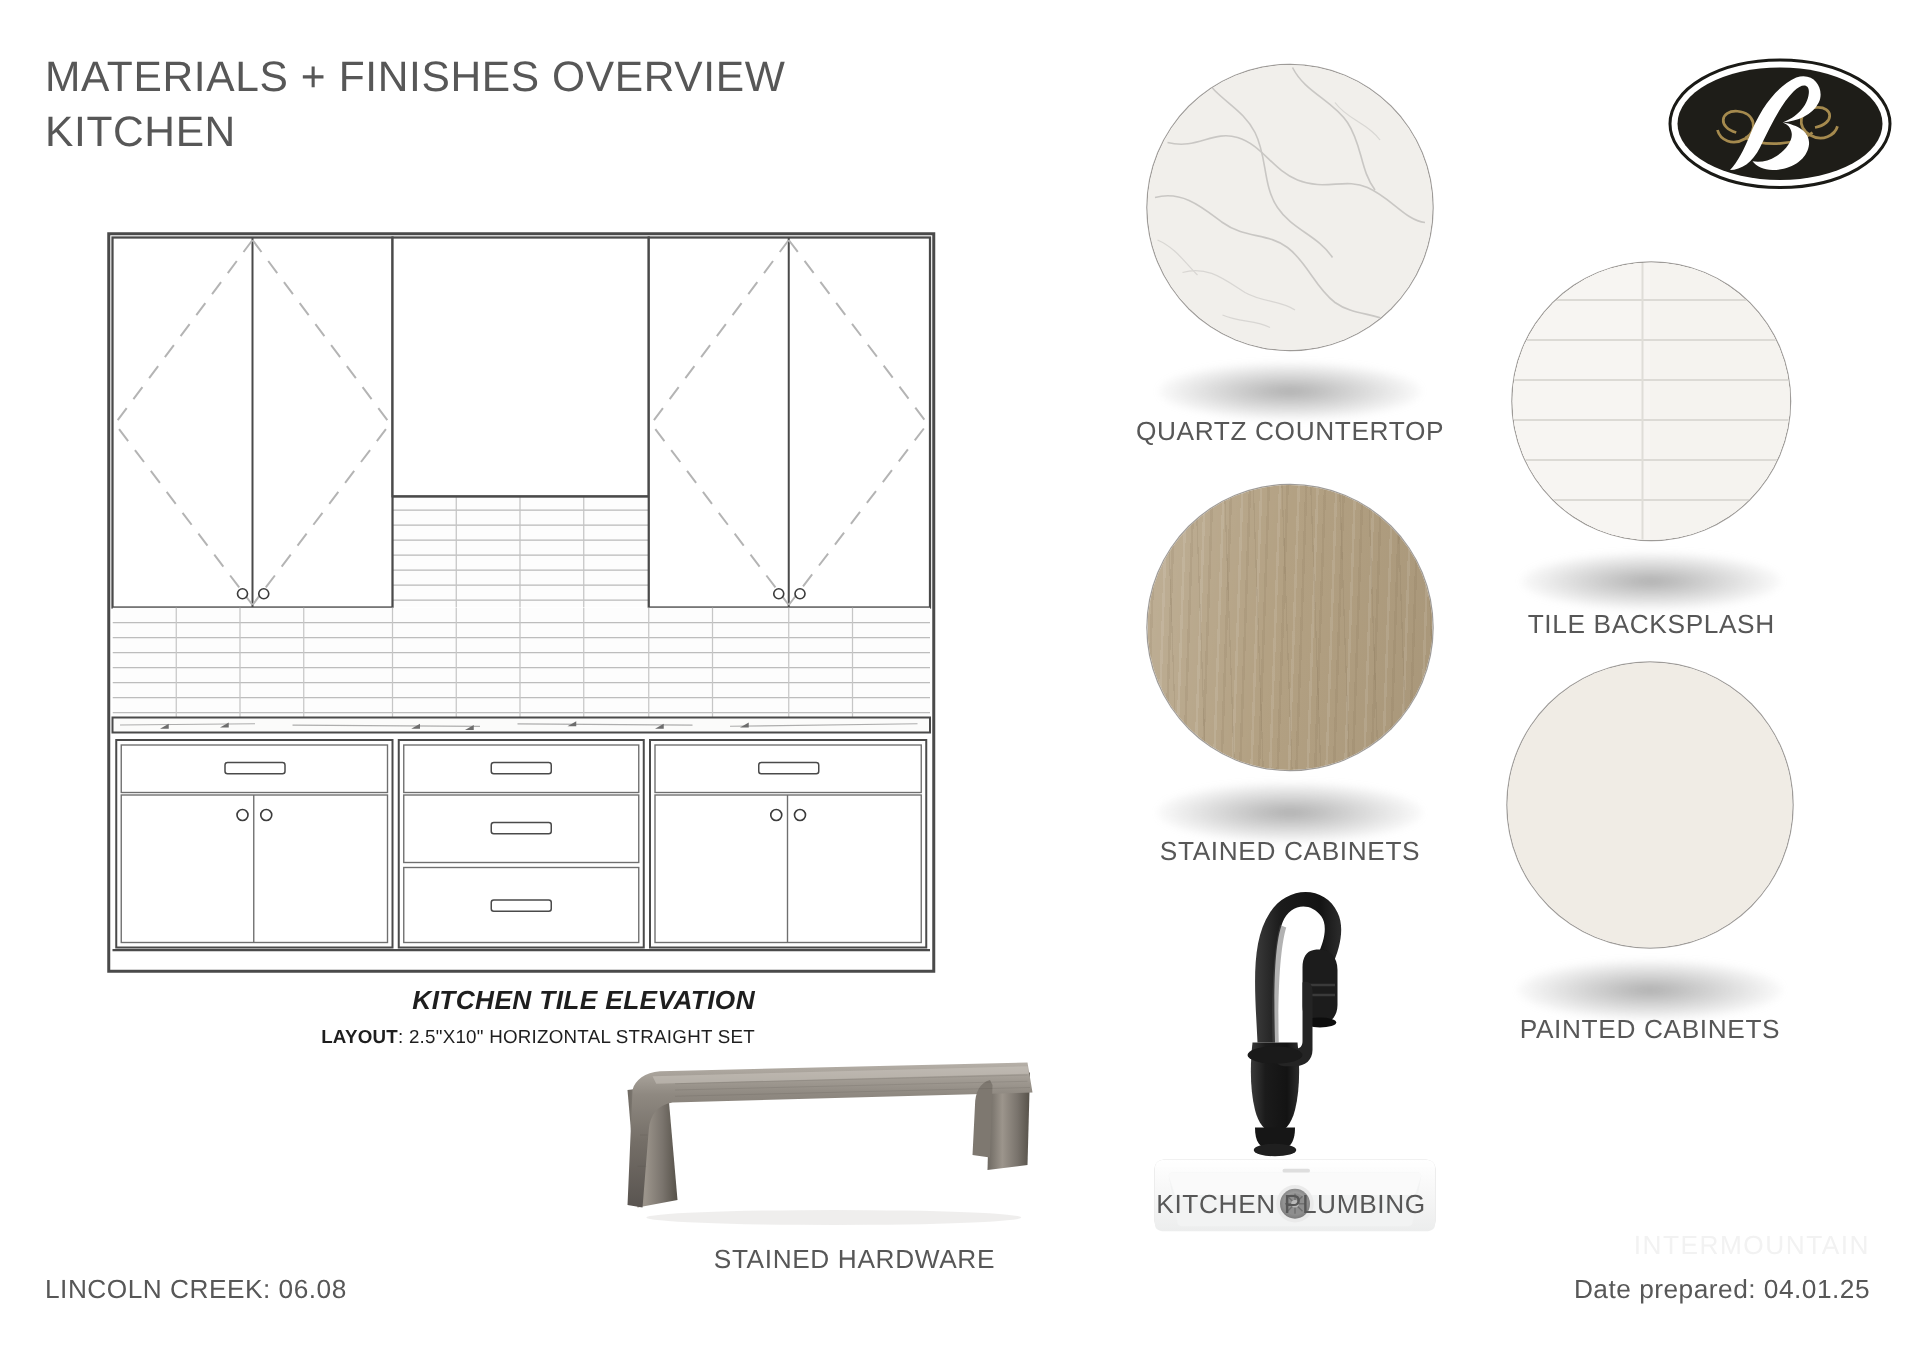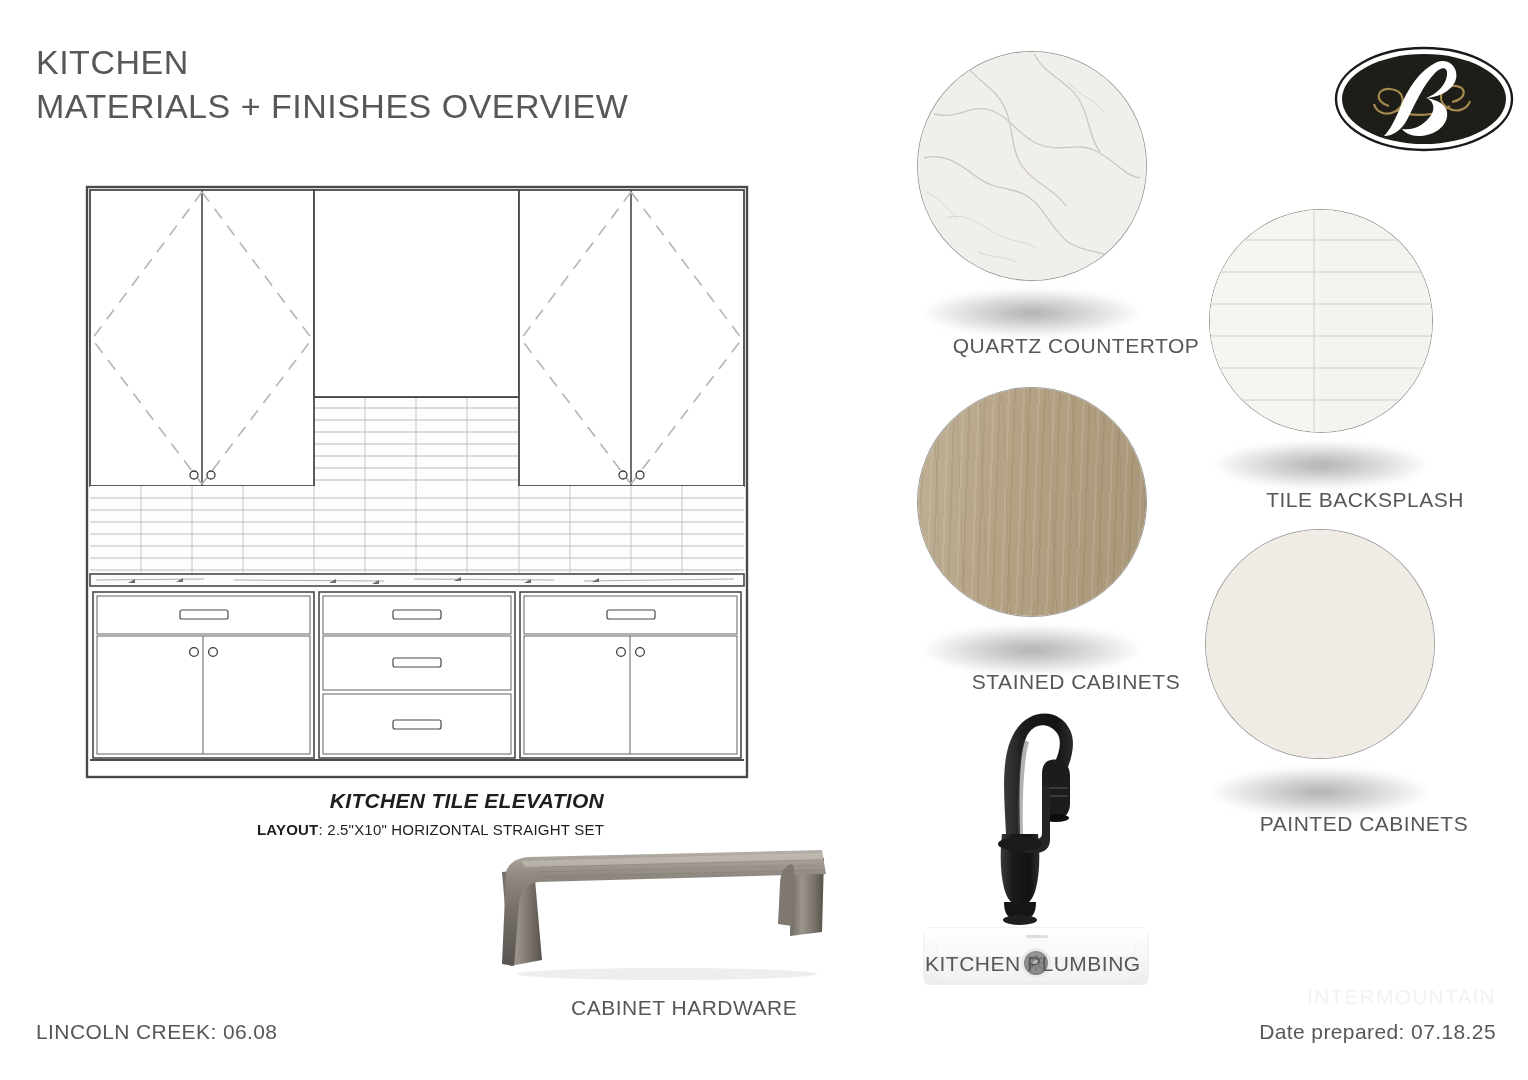--- a/index.html
+++ b/index.html
@@ -44,21 +44,21 @@
       rgba(90,90,90,.48) 0%, rgba(120,120,120,.26) 42%,
       rgba(160,160,160,.08) 68%, rgba(255,255,255,0) 78%);
     filter:blur(3px);
   }
   .swatch-disc{
     position:absolute;left:0;top:0;border-radius:50%;overflow:hidden;
     box-shadow:0 0 0 1px rgba(125,122,118,.75);
   }
   .swatch-label{
     position:absolute;left:50%;transform:translateX(-50%);
-    white-space:nowrap;font-size:21px;letter-spacing:.5px;color:#575757;margin-left:44px;
+    white-space:nowrap;font-size:21px;letter-spacing:.5px;color:#575757;
   }
 
   
   .mat-quartz{background:#f1efeb;position:absolute;inset:0;}
   .mat-quartz svg{position:absolute;inset:0;width:100%;height:100%;}
   
   .mat-wood{position:absolute;inset:0;background:#b3a183;}
   .mat-wood .grain{position:absolute;inset:0;
     background:
       repeating-linear-gradient(92deg,
@@ -93,22 +93,22 @@
   
   #project-footer{left:36px;top:1020px;font-size:21px;letter-spacing:.4px;color:#575757;white-space:nowrap;}
   #date-footer{right:32px;top:1020px;font-size:21px;letter-spacing:.4px;color:#575757;white-space:nowrap;}
   #watermark{right:32px;top:985px;font-size:21px;letter-spacing:1.2px;
     color:#f2f2f2;white-space:nowrap;font-weight:400;}
 </style>
 </head>
 <body>
 
 <div class="abs" id="title-block">
+  <div class="line">MATERIALS + FINISHES OVERVIEW</div>
   <div class="line">KITCHEN</div>
-  <div class="line">MATERIALS + FINISHES OVERVIEW</div>
 </div>
 
 <div class="abs" id="brand-logo">
   <svg viewBox="0 0 180 110" xmlns="http://www.w3.org/2000/svg">
     <ellipse cx="90" cy="55" rx="88" ry="51" fill="none" stroke="#1a1a16" stroke-width="2.4"></ellipse>
     <ellipse cx="90" cy="55" rx="82" ry="45" fill="#1e1d18"></ellipse>
     <g fill="none" stroke="#a58a4e" stroke-width="2.2">
       <path d="M55 62 C40 58 42 44 56 45 C70 46 73 60 62 67 C52 73 42 68 40 60"></path>
       <path d="M118 58 C134 55 133 41 119 42 C105 43 103 58 114 64 C124 70 134 64 136 57"></path>
       <path d="M62 66 C78 74 104 72 116 62"></path>
@@ -435,18 +435,18 @@
         <line x1="110" y1="269" x2="122" y2="281"></line>
         <line x1="122" y1="269" x2="110" y2="281"></line>
       </g>
       <circle cx="116" cy="275" r="3" fill="#b9b9b9"></circle>
 
       <rect x="106" y="247" width="22" height="3" rx="1.5" fill="#dedede"></rect>
     </g>
   </svg>
 </div>
 
-<div class="item-label" style="left:571px;top:996px;">CABINET HARDWARE</div>
+<div class="item-label" style="left:571px;top:996px;">STAINED HARDWARE</div>
 <div class="item-label" style="left:925px;top:952px;">KITCHEN PLUMBING</div>
 
 <div class="abs" id="watermark">INTERMOUNTAIN</div>
 <div class="abs" id="project-footer">LINCOLN CREEK: 06.08</div>
-<div class="abs" id="date-footer">Date prepared: 07.18.25</div>
+<div class="abs" id="date-footer">Date prepared: 04.01.25</div>
 
 </body></html>

